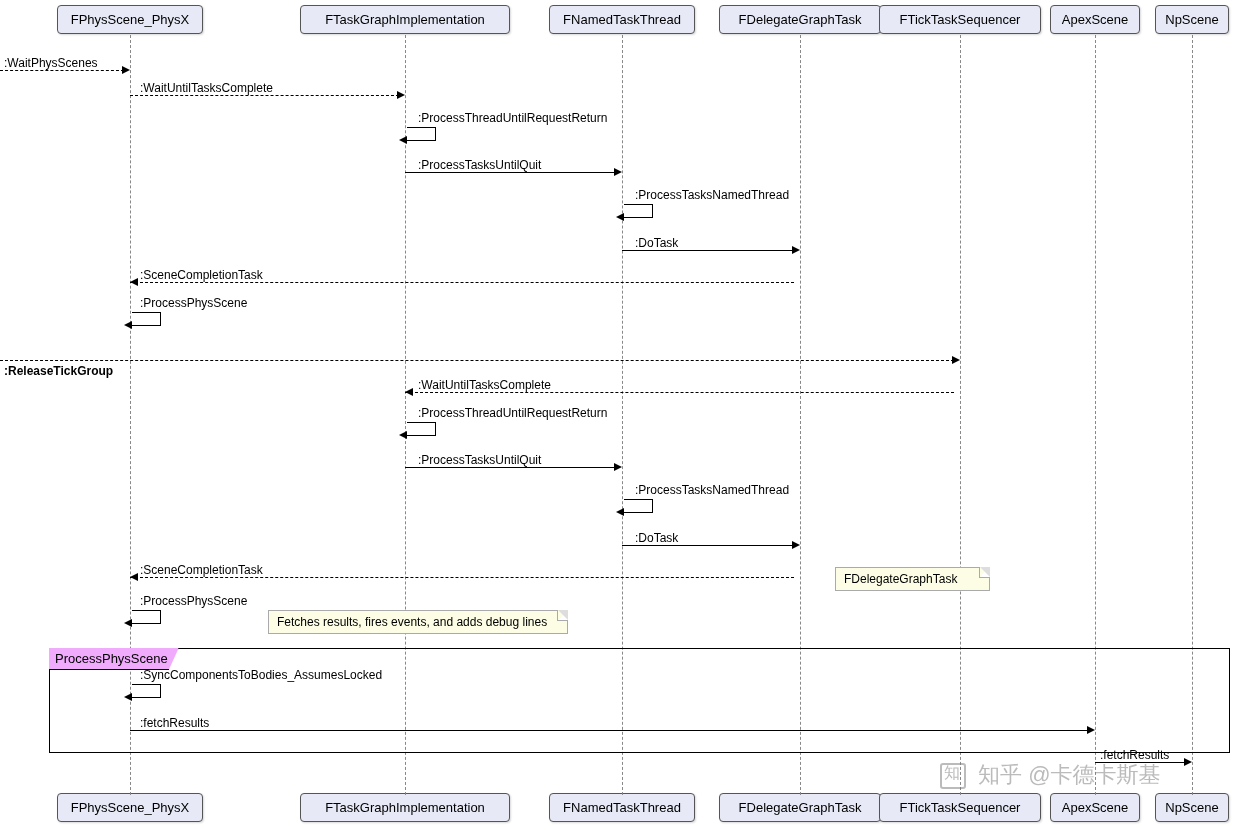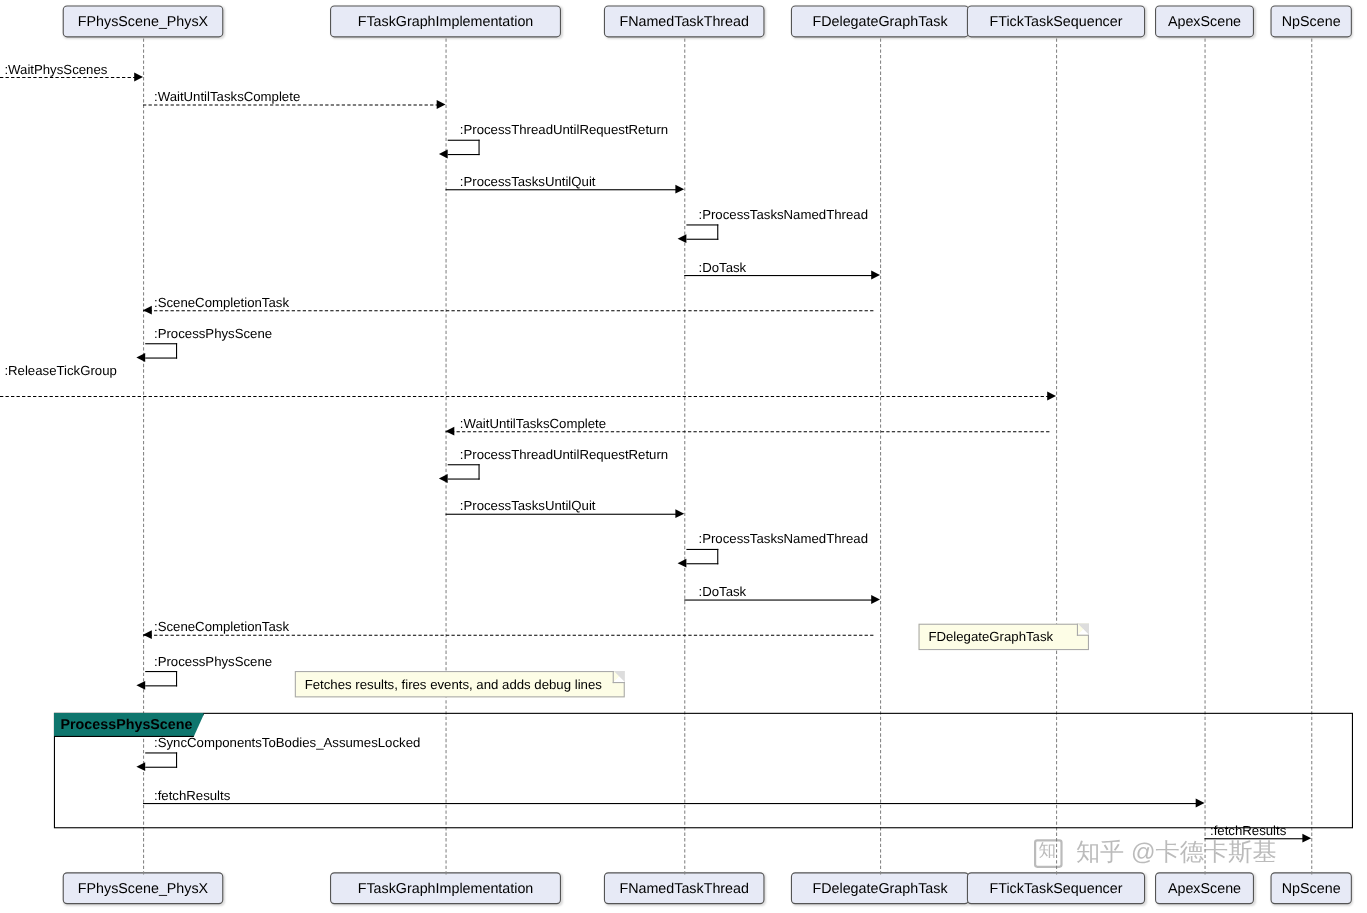--- a/index.html
+++ b/index.html
@@ -97,26 +97,26 @@
     border-bottom: 1px solid #aaa;
   }
   .frame {
     position: absolute;
     border: 1.5px solid #000;
     box-sizing: border-box;
   }
   .frame-label {
     position: absolute;
     top: -1px; left: -1px;
-    background: #0f766e;
+    background: #f0abfc;
     border: 1px solid #000;
     border-top: none;
     border-left: none;
     font-size: 13px;
-    font-weight: bold;
+    font-weight: normal;
     padding: 3px 10px 3px 6px;
     clip-path: polygon(0 0, 100% 0, calc(100% - 10px) 100%, 0 100%);
   }
   .watermark {
     position: absolute;
     font-size: 22px;
     color: rgba(120,120,120,0.5);
     font-weight: normal;
     pointer-events: none;
   }
@@ -178,21 +178,21 @@
     <div class="msg-label" style="left: 635px; top: 188px;">:ProcessTasksNamedThread</div>
     <div class="self-arrow" style="left: 624px; top: 204px;"></div>
     <div class="msg-label" style="left: 635px; top: 236px;">:DoTask</div>
     <div class="arrow-line solid" style="left: 622px; top: 250px; width: 172px;"></div>
     <div class="arrow-head right" style="top: 246px; left: 792px;"></div>
     <div class="msg-label" style="left: 140px; top: 268px;">:SceneCompletionTask</div>
     <div class="arrow-line dashed" style="left: 130px; top: 282px; width: 664px;"></div>
     <div class="arrow-head left" style="top: 278px; left: 130px;"></div>
     <div class="msg-label" style="left: 140px; top: 296px;">:ProcessPhysScene</div>
     <div class="self-arrow" style="left: 132px; top: 312px;"></div>
-    <div class="msg-label" style="left: 4px; top: 330px;">:ReleaseTickGroup</div>
+    <div class="msg-label" style="left: 4px; top: 364px; font-weight: bold;">:ReleaseTickGroup</div>
     <div class="arrow-line dashed" style="left: 0px; top: 360px; width: 954px;"></div>
     <div class="arrow-head right" style="top: 356px; left: 952px;"></div>
     <div class="msg-label" style="left: 418px; top: 378px;">:WaitUntilTasksComplete</div>
     <div class="arrow-line dashed" style="left: 405px; top: 392px; width: 549px;"></div>
     <div class="arrow-head left" style="top: 388px; left: 405px;"></div>
     <div class="msg-label" style="left: 418px; top: 406px;">:ProcessThreadUntilRequestReturn</div>
     <div class="self-arrow" style="left: 407px; top: 422px;"></div>
     <div class="msg-label" style="left: 418px; top: 453px;">:ProcessTasksUntilQuit</div>
     <div class="arrow-line solid" style="left: 405px; top: 467px; width: 211px;"></div>
     <div class="arrow-head right" style="top: 463px; left: 614px;"></div>

